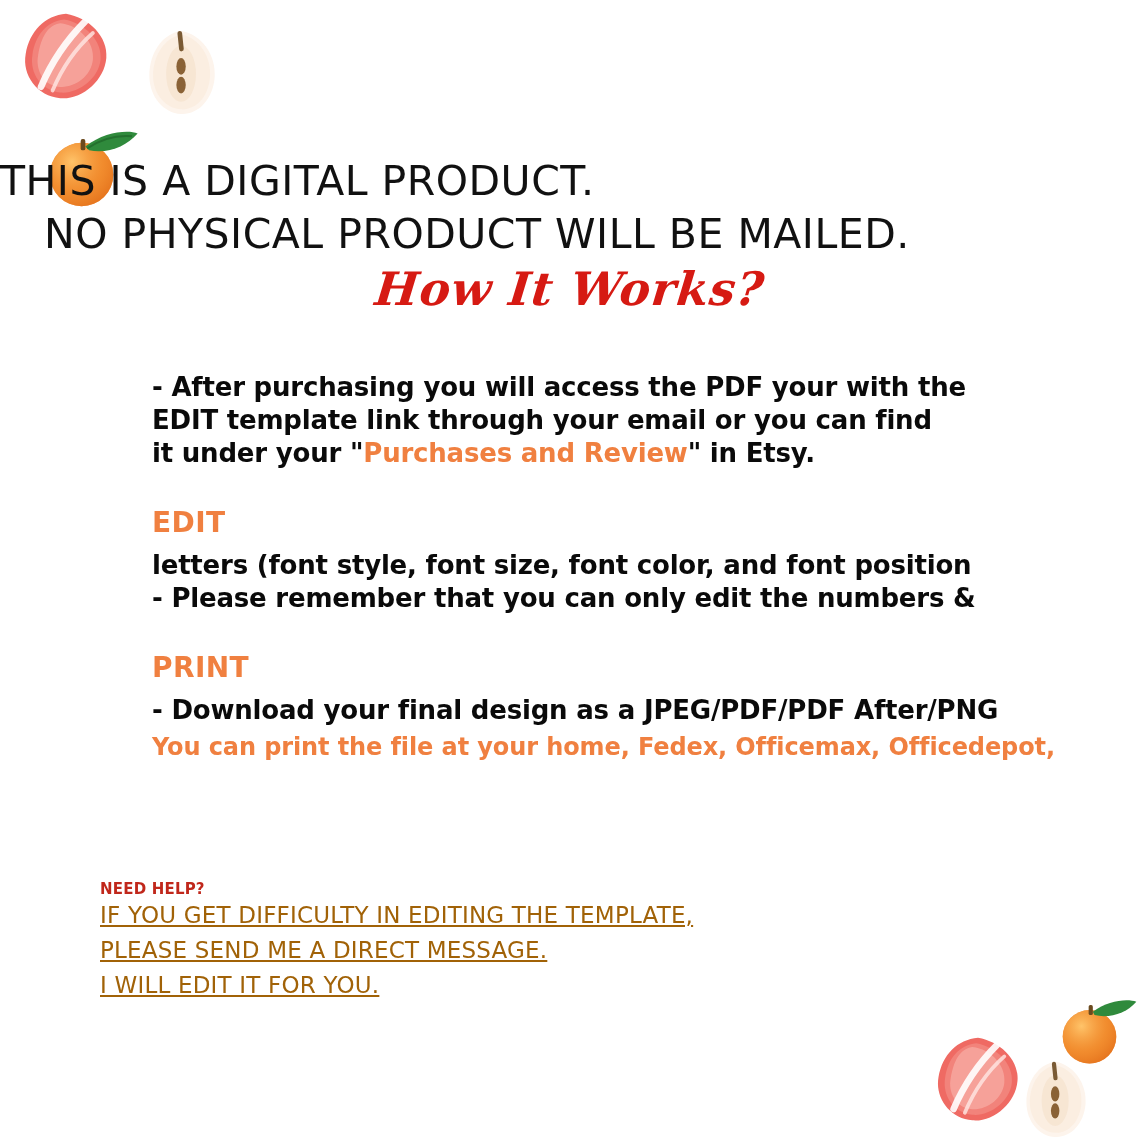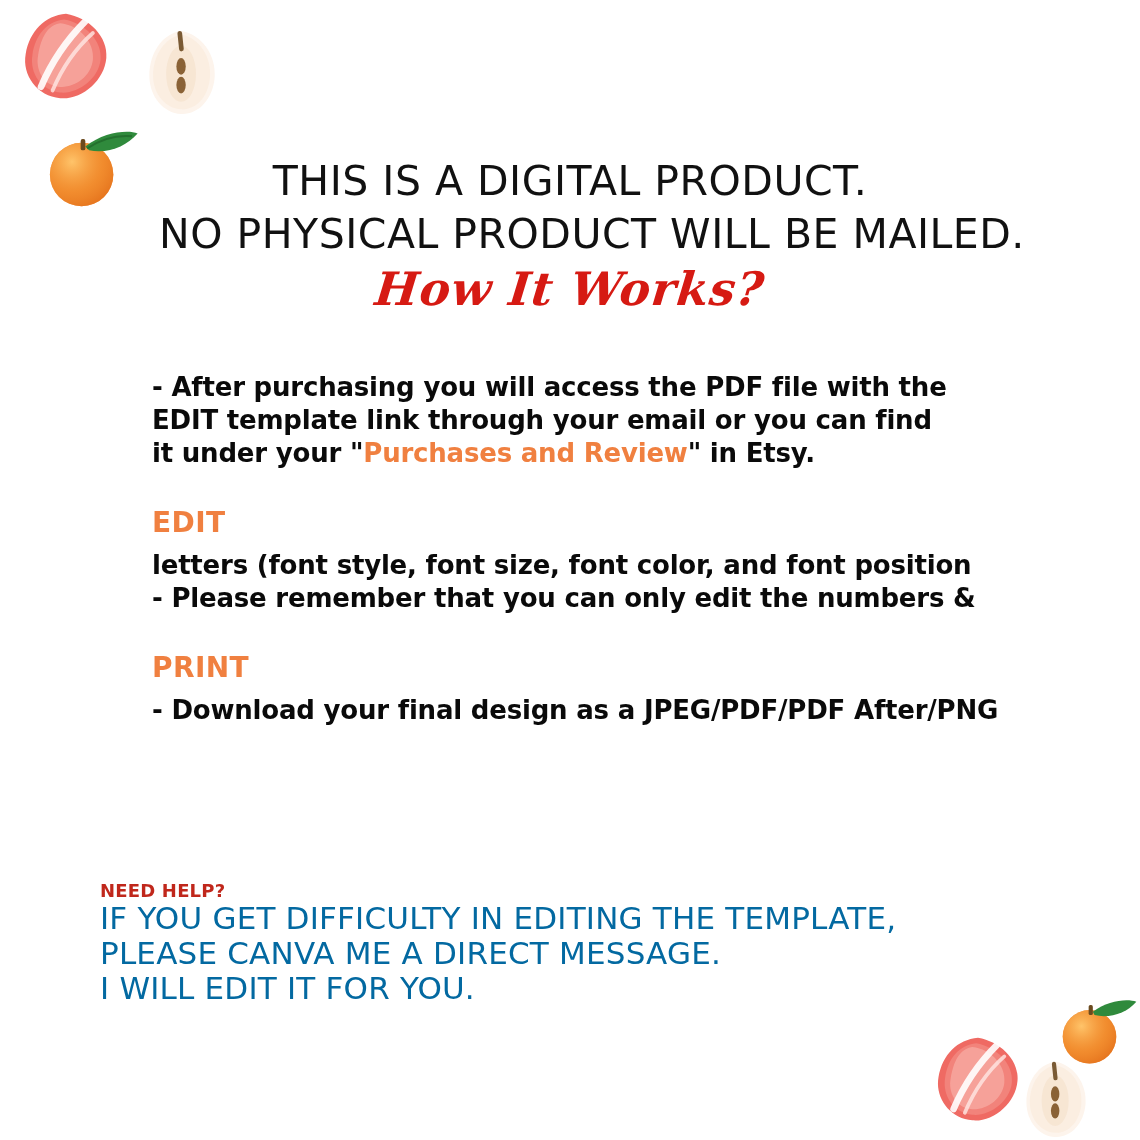--- a/index.html
+++ b/index.html
@@ -32,21 +32,21 @@
   .strawberry-2 { left: 928px; top: 1032px; width: 100px; height: 94px; }
   .apple-2 { left: 1018px; top: 1056px; width: 76px; height: 86px; }
   .orange-2 { left: 1046px; top: 992px; width: 92px; height: 78px; }
 
   
   .headline {
     position: absolute;
     top: 155px;
     left: 0;
     width: 1140px;
-    text-align: center;
+    text-align: left;
     font-family: "DejaVu Sans", sans-serif;
     font-size: 41px;
     line-height: 53px;
     color: #111111;
     letter-spacing: 0.5px;
     font-weight: 400;
   }
   .headline .l2 { display: block; margin-left: 44px; }
 
   .script-title {
@@ -108,31 +108,32 @@
   
   .help {
     position: absolute;
     left: 100px;
     top: 880px;
     width: 900px;
   }
   .help-title {
     font-family: "DejaVu Sans", sans-serif;
     font-weight: bold;
-    font-size: 18px;
+    font-size: 15px;
     color: #c0271b;
     letter-spacing: 0.2px;
   }
   .help-line {
     font-family: "DejaVu Sans", sans-serif;
-    font-size: 31px;
+    font-size: 23px;
     line-height: 35px;
-    color: #0369a1;
+    color: #a16207;
     font-weight: 400;
     letter-spacing: 0.2px;
+    text-decoration: underline;
   }
 </style>
 </head>
 <body>
 
 <div class="page">
 
   <svg class="fruit strawberry-1" viewBox="0 0 100 100">
     <path d="M50 6 C74 10 94 30 92 52 C90 76 66 96 44 94 C20 92 4 70 8 48 C12 24 28 8 50 6 Z" fill="#ef6a63"></path>
     <path d="M48 12 C70 16 88 34 86 54 C84 74 62 90 44 88 C24 86 12 68 15 49 C18 28 30 14 48 12 Z" fill="#f2837b"></path>
@@ -200,21 +201,21 @@
     <span>THIS IS A DIGITAL PRODUCT.</span>
     <span class="l2">NO PHYSICAL PRODUCT WILL BE MAILED.</span>
   </div>
 
   <div class="script-title">How It Works?</div>
 
   <div class="content">
 
     <div class="gap-lg"></div>
     <div class="body-text">
-      <div>- After purchasing you will access the PDF file  with the</div>
+      <div>- After purchasing you will access the PDF your  with the</div>
       <div>EDIT template link through your email or you can find</div>
       <div>
         <span>it under your "</span><span class="accent">Purchases and Review</span><span>" in Etsy.</span>
       </div>
     </div>
 
     <div class="gap-lg"></div>
 
     <div class="sec-head">EDIT</div>
     <div class="gap-sm"></div>
@@ -225,23 +226,24 @@
 
     <div class="gap-lg"></div>
 
     <div class="sec-head">PRINT</div>
     <div class="gap-sm"></div>
     <div class="body-text">
       <div>- Download your final design as a JPEG/PDF/PDF After/PNG</div>
     </div>
     <div class="gap-xs"></div>
     <div class="orange-note">
+      <div>You can print the file at your home, Fedex, Officemax, Officedepot,</div>
     </div>
   </div>
 
   <div class="help">
     <div class="help-title">NEED HELP?</div>
     <div class="help-line">IF YOU GET DIFFICULTY IN EDITING THE TEMPLATE,</div>
-    <div class="help-line">PLEASE CANVA ME A DIRECT MESSAGE.</div>
+    <div class="help-line">PLEASE SEND ME A DIRECT MESSAGE.</div>
     <div class="help-line">I WILL EDIT IT FOR YOU.</div>
   </div>
 
 </div>
 
 </body></html>

